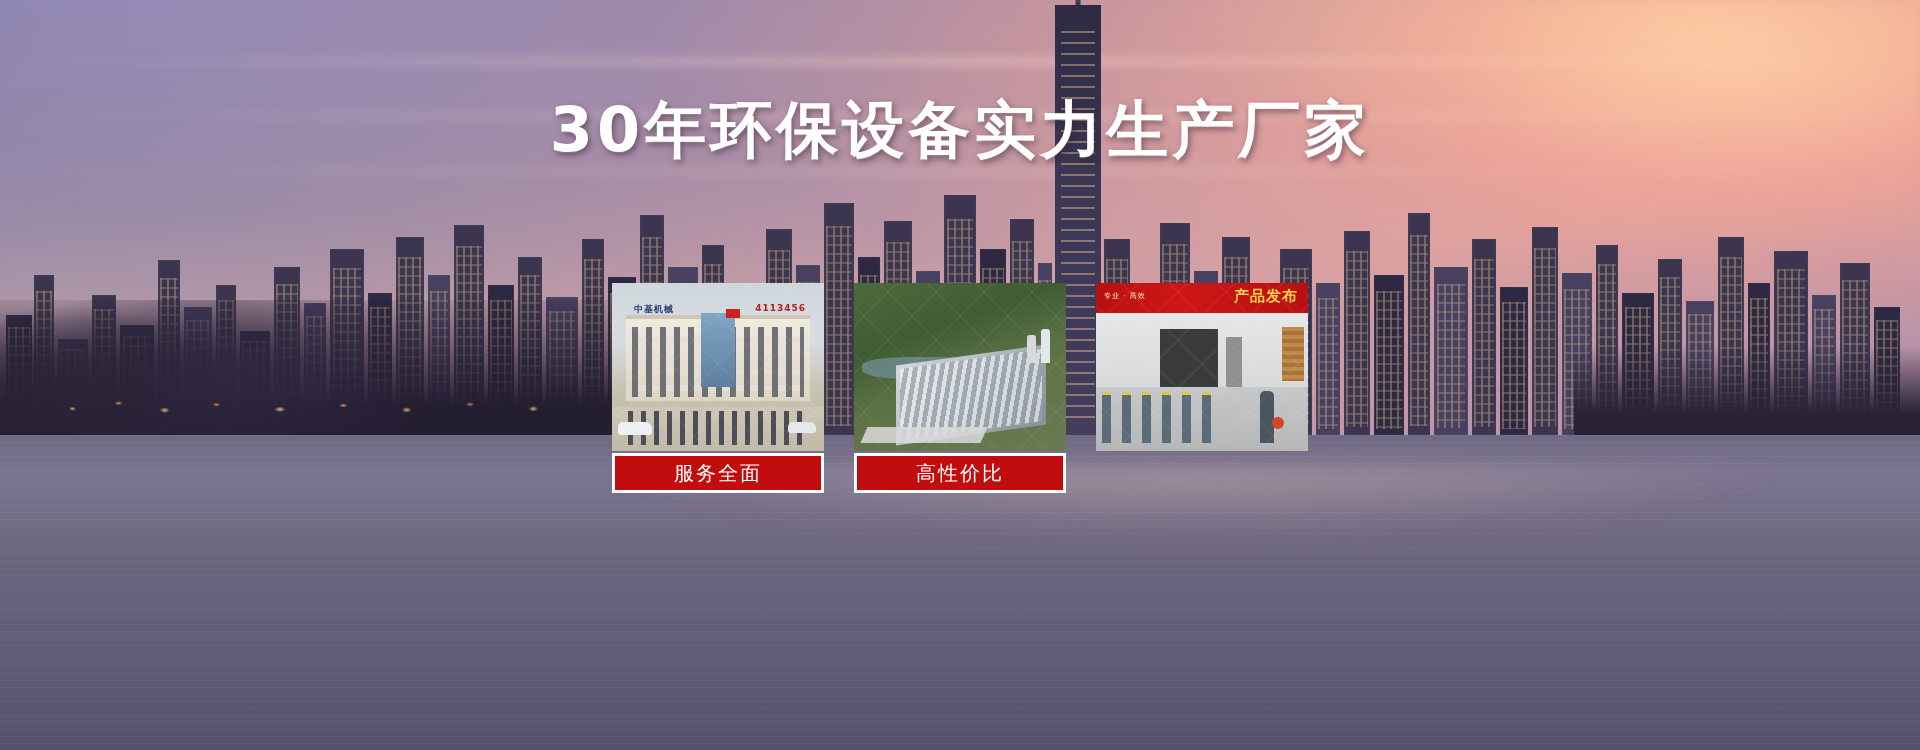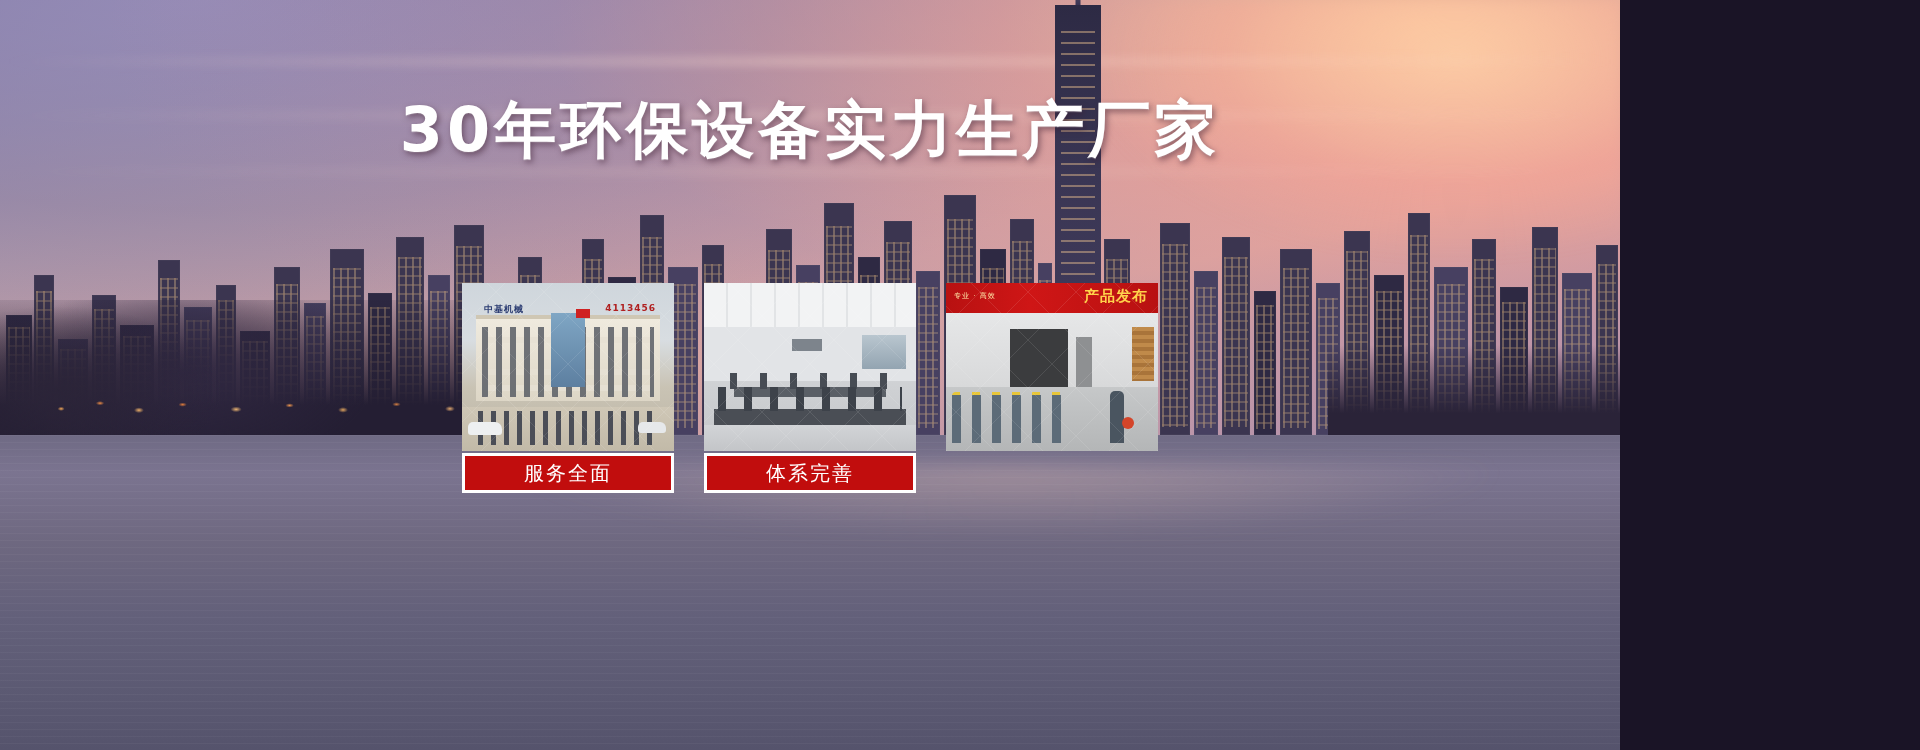--- a/index.html
+++ b/index.html
@@ -1,19 +1,19 @@
 <!DOCTYPE html>
 <html><head>
 <meta charset="utf-8">
 <style>
   * { margin:0; padding:0; box-sizing:border-box; }
   html,body { width:1920px; height:750px; overflow:hidden; background:#1a1426; }
 
   .stage{
-    position:relative; width:1620px; height:750px; overflow:hidden;
+    position:relative; width:1920px; height:750px; overflow:hidden;
     font-family:"DejaVu Sans","Liberation Sans",sans-serif;
   }
 
   
   .sky{
     position:absolute; inset:0 0 42% 0;
     background:
       radial-gradient(120% 160% at 88% 6%, rgba(255,196,150,.85) 0%, rgba(246,160,146,.55) 22%, rgba(190,140,166,.25) 45%, rgba(0,0,0,0) 68%),
       radial-gradient(90% 120% at 12% 0%, rgba(150,140,185,.75) 0%, rgba(124,116,160,.35) 40%, rgba(0,0,0,0) 70%),
       linear-gradient(168deg,#8d86ae 0%,#9b8fad 16%,#b29aaa 34%,#c8a0a6 52%,#d9a6a2 66%,#c79ba6 80%,#a98fae 100%);
@@ -306,36 +306,32 @@
         <div class="phone">4113456</div>
         <div class="ground"></div>
           <div class="staff"></div>
           <div class="car"></div>
           <div class="car2"></div>
         <div class="wm"></div>
       </div>
       <div class="card-label">服务全面</div>
     </div>
 
-
     <div class="card">
-      <div class="card-photo p3">
-        <div class="ceil"></div>
-          <div class="wall"></div>
-          <div class="win"></div>
-          <div class="sign"></div>
-        <div class="floor"></div>
-          <div class="desk2"></div>
-          <div class="ppl2"></div>
-          <div class="desk"></div>
-          <div class="ppl"></div>
+      <div class="card-photo p2">
+        <div class="pond"></div>
+          <div class="plant"></div>
+          <div class="silo"></div>
+          <div class="silo2"></div>
+          <div class="road"></div>
         <div class="wm"></div>
       </div>
-      <div class="card-label">体系完善</div>
+      <div class="card-label">高性价比</div>
     </div>
+
 
     <div class="card">
       <div class="card-photo p4">
         <div class="bannerTop"></div>
         <div class="wallw"></div>
           <div class="door"></div>
           <div class="door2"></div>
           <div class="timber"></div>
         <div class="floorw"></div>
           <div class="hats"></div>

